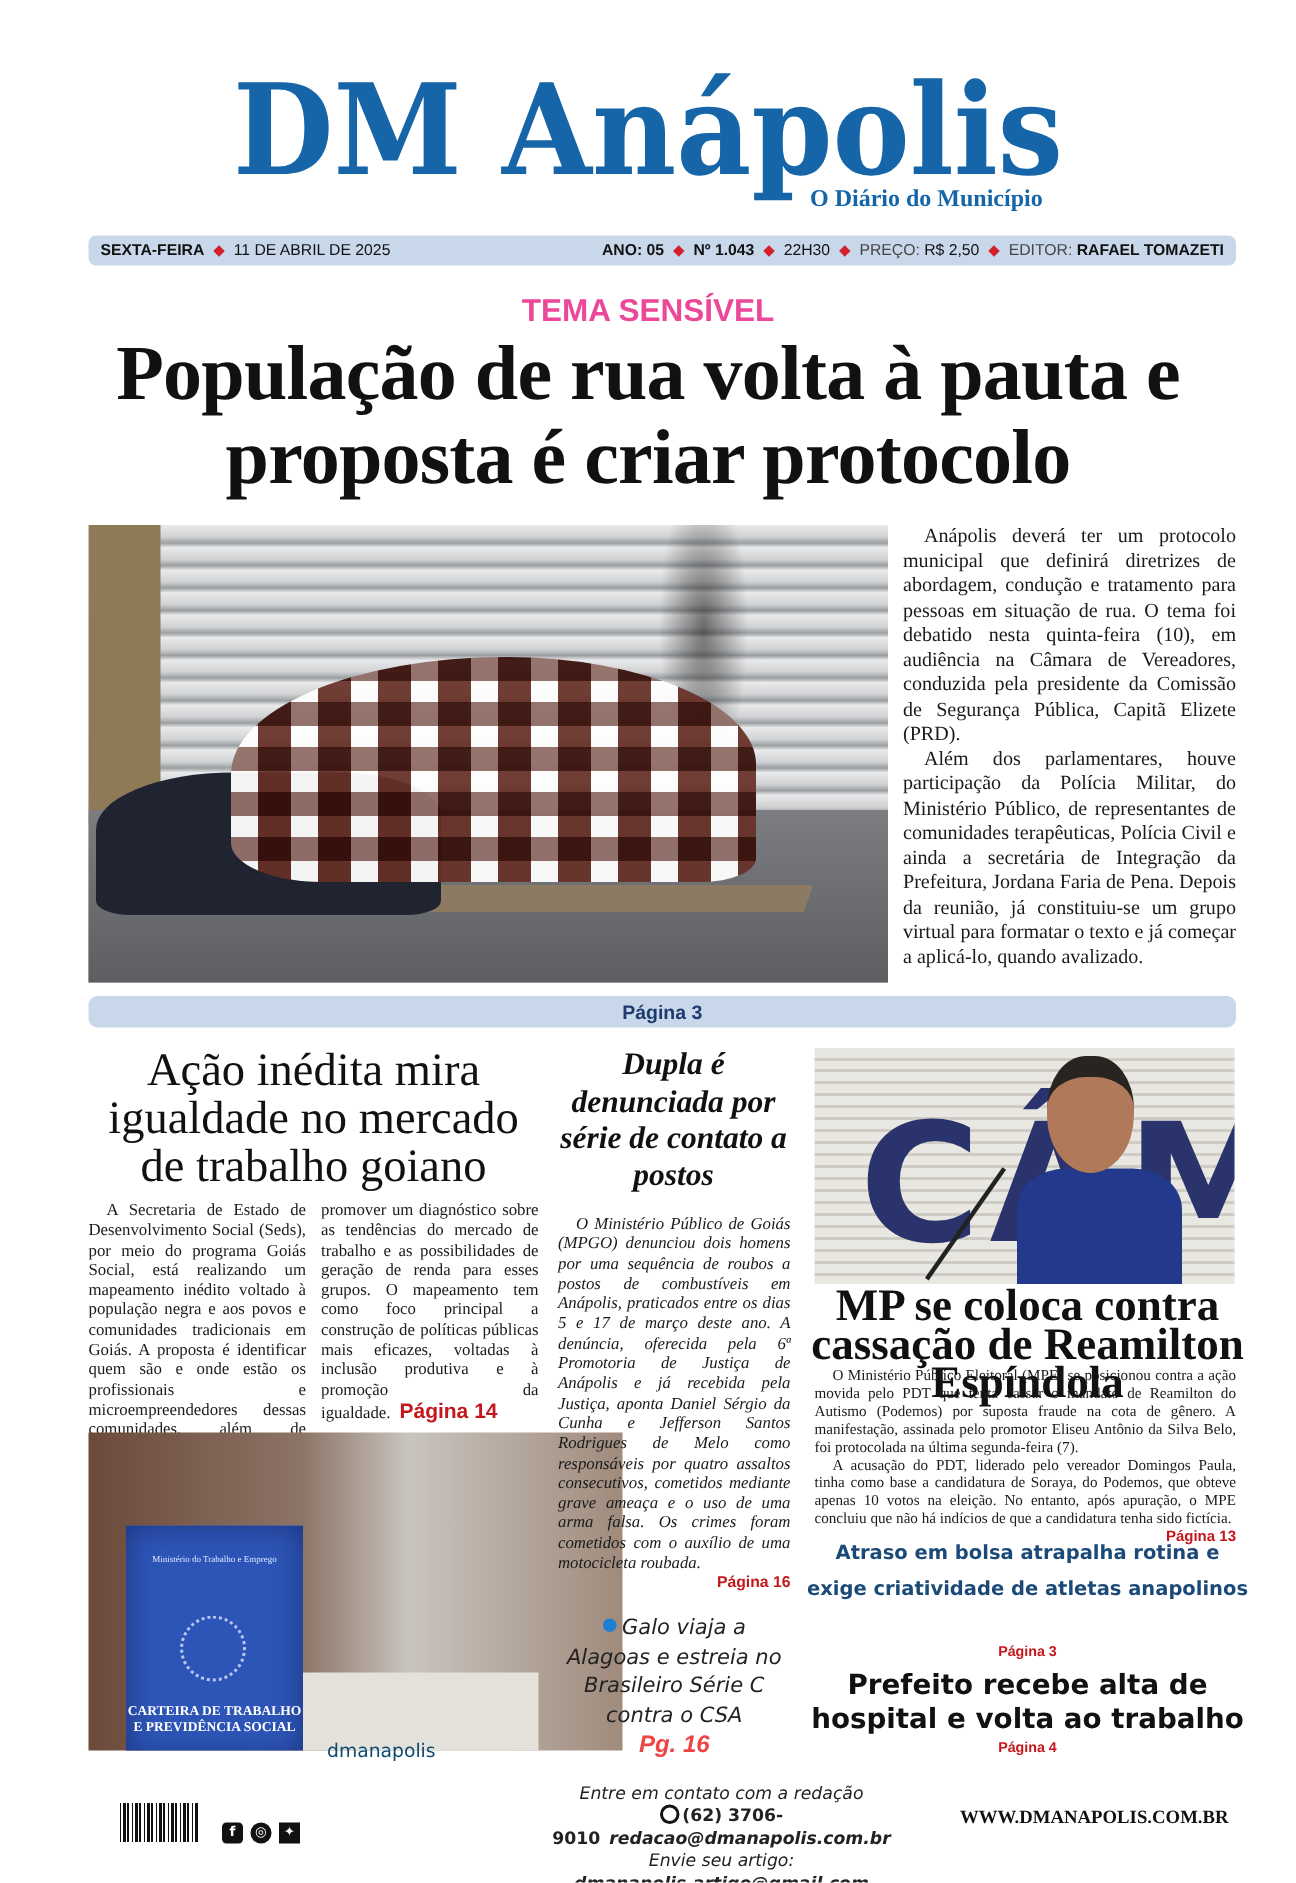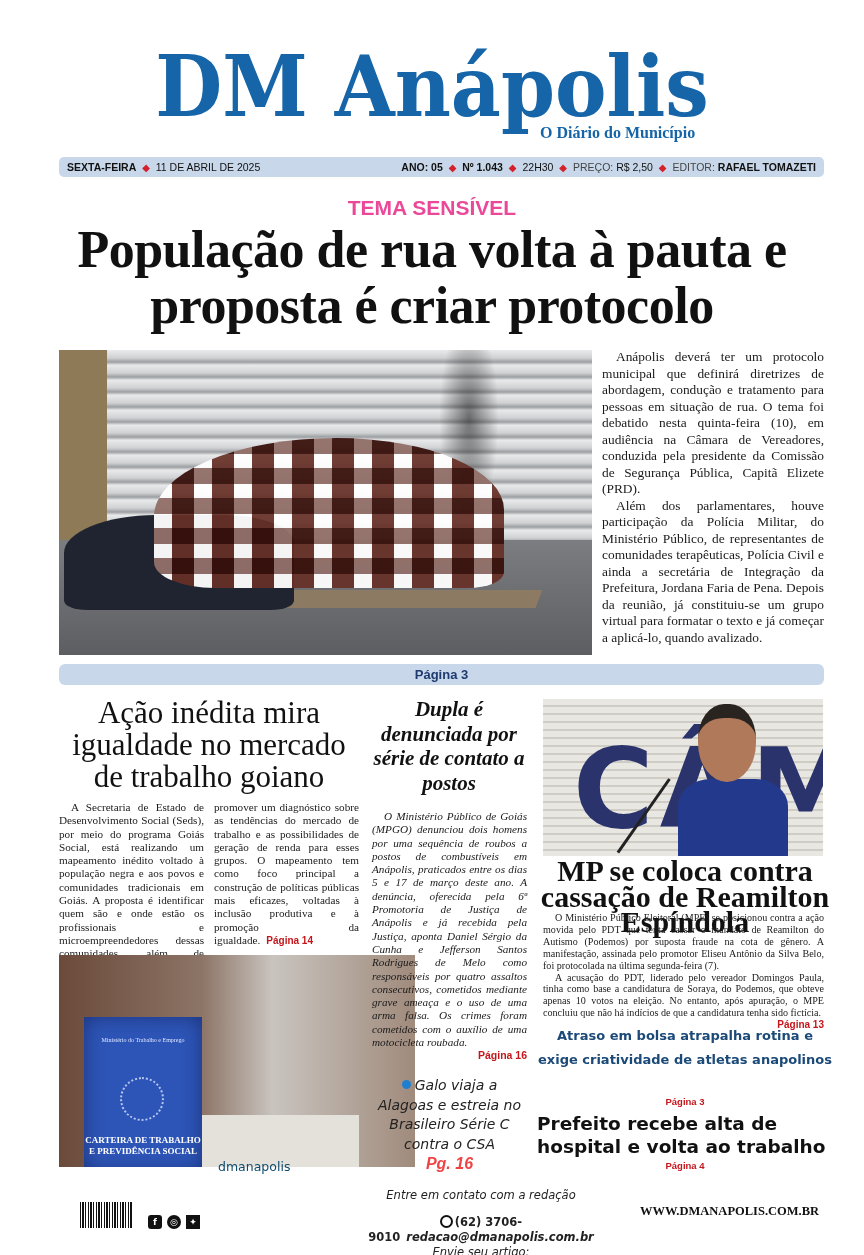--- a/index.html
+++ b/index.html
@@ -83,21 +83,21 @@
   .story1-title {
     left: 55px; width: 308px; top: 697px; text-align: center;
     font-family: "Liberation Serif", serif; font-weight: normal; font-size: 31px; line-height: 32px; color: #111;
   }
   .story1-body {
     left: 59px; top: 801px; width: 300px; column-count: 2; column-gap: 10px;
     font-family: "Liberation Serif", serif; font-size: 11.2px; line-height: 13.3px; text-align: justify;
   }
   .story1-body p { text-indent: 12px; }
   .pgref { font-family: "Liberation Sans", sans-serif; font-weight: bold; color: #c4161c; }
-  .story1-body .pgref { font-size: 10px; margin-left: 6px; }
+  .story1-body .pgref { font-size: 14px; margin-left: 6px; }
 
   .photo-ctps {
     left: 59px; top: 955px; width: 356px; height: 212px; overflow: hidden;
     background: linear-gradient(90deg, #6b4a3a 0%, #8c7466 40%, #c9c4bf 60%, #a08b7c 100%);
   }
   .ctps-book {
     position: absolute; left: 25px; top: 62px; width: 118px; height: 155px; background: #2d55b8;
     box-shadow: inset 0 0 20px rgba(0,0,30,0.4);
   }
   .ctps-book .t1 { position: absolute; top: 20px; left: 0; width: 100%; text-align: center; font-size: 6px; color: #dfe6ff; }
@@ -145,38 +145,38 @@
   }
   .story3-body p { text-indent: 12px; }
   .story3-body .pgref { font-size: 10px; float: right; }
 
   .story4-title {
     left: 537px; width: 296px; top: 1024px; text-align: center;
     font-family: "DejaVu Sans", sans-serif; font-weight: bold; font-size: 13px; line-height: 24px; color: #1b4a78;
   }
   .story4-pg { left: 537px; width: 296px; top: 1096px; text-align: center; font-size: 9.5px; }
   .story5-title {
-    left: 537px; width: 296px; top: 1112px; 
+    left: 537px; width: 296px; top: 1112px; text-align: center;
     font-family: "DejaVu Sans", sans-serif; font-size: 18.5px; line-height: 23px; color: #111;
   }
   .story5-pg { left: 537px; width: 296px; top: 1160px; text-align: center; font-size: 9.5px; }
 
   
   .barcode {
     left: 80px; top: 1202px; width: 52px; height: 26px;
     background: repeating-linear-gradient(90deg, #111 0 1px, #fff 1px 2px, #111 2px 4px, #fff 4px 5px, #111 5px 6px, #fff 6px 8px);
   }
   .social { left: 148px; top: 1215px; display: flex; gap: 5px; align-items: center; }
   .social span { display: inline-block; width: 14px; height: 14px; background: #111; color: #fff; font-family: "DejaVu Sans", sans-serif; font-size: 9px; line-height: 14px; text-align: center; font-weight: bold; }
   .social .fb { border-radius: 3px; }
   .social .ig { border-radius: 50%; }
   .handle { left: 218px; top: 1159px; font-family: "DejaVu Sans", sans-serif; font-size: 12.5px; color: #0c4a6e; }
 
   .contact { left: 336px; top: 1188px; width: 290px; text-align: center; font-family: "DejaVu Sans", sans-serif; font-style: italic; font-size: 11.5px; line-height: 15px; color: #222; }
-  .contact .line2 { font-style: normal; margin-top: 12px; }
+  .contact .line2 { font-style: normal; }
   .contact .phone { font-weight: bold; font-style: normal; }
   .contact .email { font-weight: bold; font-style: italic; margin-left: 6px; font-size: 11.5px; }
   .contact .artigo { font-weight: bold; }
   .wa-icon { display: inline-block; width: 13px; height: 13px; border: 2px solid #111; border-radius: 50%; vertical-align: -2px; margin-right: 2px; }
   .website { left: 640px; top: 1204px; font-family: "Liberation Serif", serif; font-weight: bold; font-size: 12.5px; color: #111; }
 </style>
 </head>
 <body>
 
 <div class="abs masthead-title">DM Anápolis</div>

